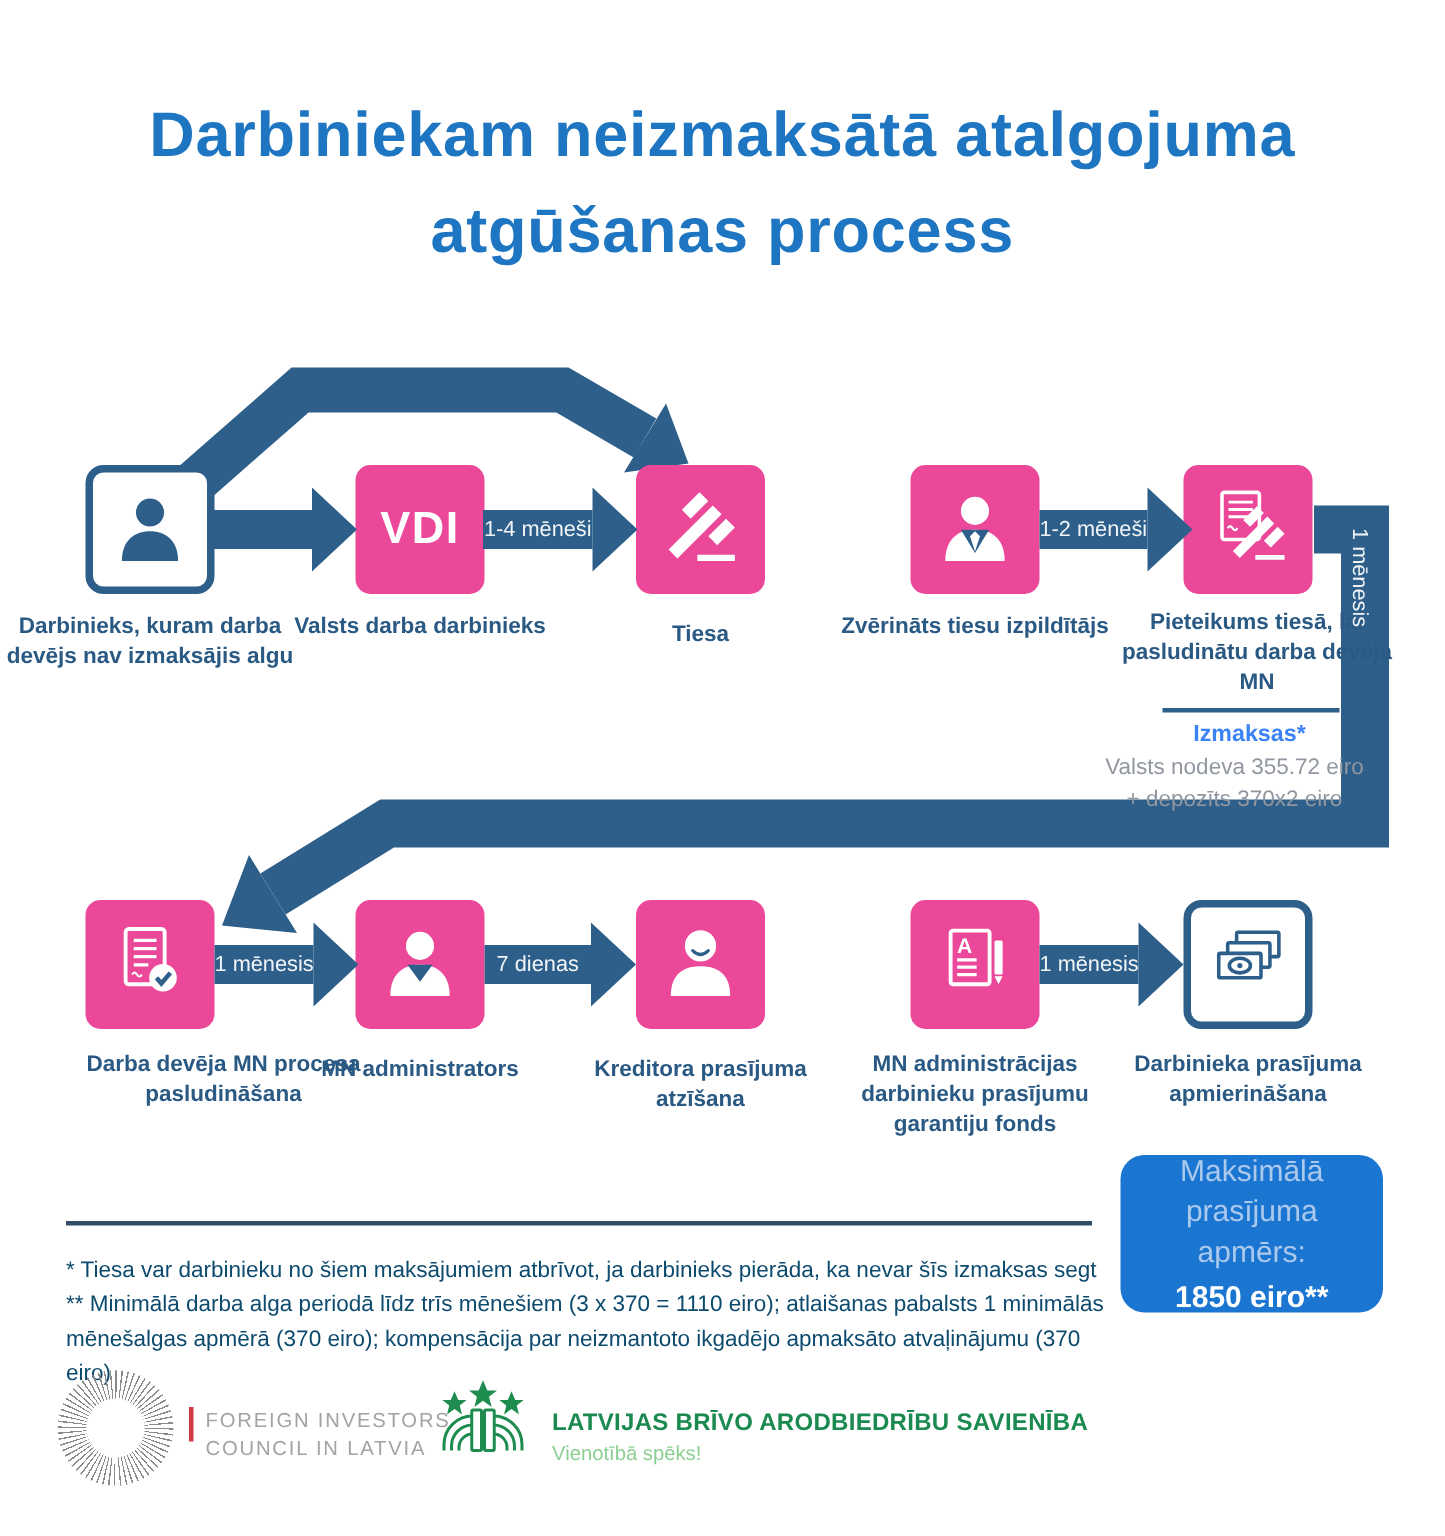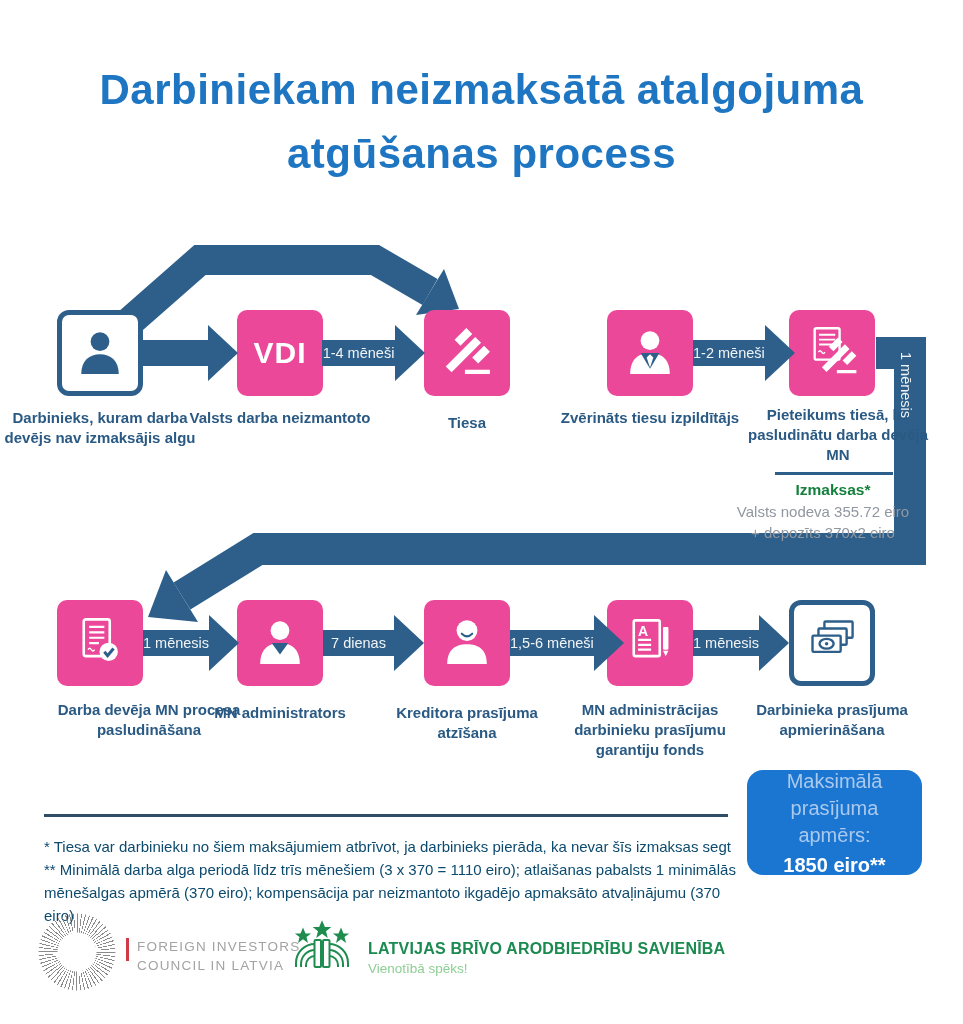--- a/index.html
+++ b/index.html
@@ -20,21 +20,21 @@
   .h-arrow .shaft{flex:1;height:26px;background:#2d5f8a;display:flex;align-items:center;
                   justify-content:center;color:rgba(255,255,255,.93);font-size:14.5px;white-space:nowrap;}
   .h-arrow .head{width:0;height:0;border-top:28px solid transparent;border-bottom:28px solid transparent;
                  border-left:30px solid #2d5f8a;}
   
   .nlabel{position:absolute;width:200px;text-align:center;color:#2a5a84;font-weight:bold;
           font-size:15px;line-height:20px;z-index:2;}
   
   .costs-divider{position:absolute;left:775px;top:472px;width:118px;height:2.5px;background:#2d5f8a;z-index:2;}
   .costs-title{position:absolute;left:733px;top:481px;width:200px;text-align:center;
-               color:#15803d;font-weight:bold;font-size:15.5px;z-index:2;}
+               color:#3b82f6;font-weight:bold;font-size:15.5px;z-index:2;}
   .costs-gray{position:absolute;left:723px;width:200px;text-align:center;color:#9197a0;
               font-size:15px;line-height:21px;z-index:2;}
   
   .vlabel{position:absolute;left:898px;top:352px;height:150px;color:rgba(255,255,255,.93);
           font-size:14.5px;writing-mode:vertical-rl;text-align:left;z-index:3;}
   
   .callout{position:absolute;left:747px;top:770px;width:175px;height:105px;border-radius:16px;
            background:#1b76d2;display:flex;flex-direction:column;align-items:center;
            justify-content:center;text-align:center;z-index:2;}
   .callout .light{color:#abc9ed;font-size:20px;line-height:27px;width:130px;}
@@ -142,21 +142,21 @@
       <div class="head"></div>
   </div>
   <div class="h-arrow" style="left:693px;top:325px;width:97px;">
     <div class="shaft">
         <span>1-2 mēneši</span>
       </div>
       <div class="head"></div>
   </div>
 
   <div class="nlabel" style="left:0px;top:408px;">Darbinieks, kuram darba devējs nav izmaksājis algu</div>
-  <div class="nlabel" style="left:180px;top:408px;">Valsts darba neizmantoto</div>
+  <div class="nlabel" style="left:180px;top:408px;">Valsts darba darbinieks</div>
   <div class="nlabel" style="left:367px;top:413px;">Tiesa</div>
   <div class="nlabel" style="left:550px;top:408px;">Zvērināts tiesu izpildītājs</div>
   <div class="nlabel" style="left:738px;top:405px;">Pieteikums tiesā, lai pasludinātu darba devēja MN</div>
 
   <div class="costs-divider"></div>
   <div class="costs-title">Izmaksas*</div>
   <div class="costs-gray" style="top:501px;">Valsts nodeva 355.72 eiro</div>
   <div class="costs-gray" style="top:522px;">+ depozīts 370x2 eiro</div>
 
   <div class="box" style="left:57px;top:600px;">
@@ -223,26 +223,20 @@
 
   <div class="h-arrow" style="left:143px;top:615px;width:94px;">
     <div class="shaft">
         <span>1 mēnesis</span>
       </div>
       <div class="head"></div>
   </div>
   <div class="h-arrow" style="left:323px;top:615px;width:101px;">
     <div class="shaft">
         <span>7 dienas</span>
-      </div>
-      <div class="head"></div>
-  </div>
-  <div class="h-arrow" style="left:510px;top:615px;width:97px;">
-    <div class="shaft">
-        <span>1,5-6 mēneši</span>
       </div>
       <div class="head"></div>
   </div>
   <div class="h-arrow" style="left:693px;top:615px;width:96px;">
     <div class="shaft">
         <span>1 mēnesis</span>
       </div>
       <div class="head"></div>
   </div>
 

